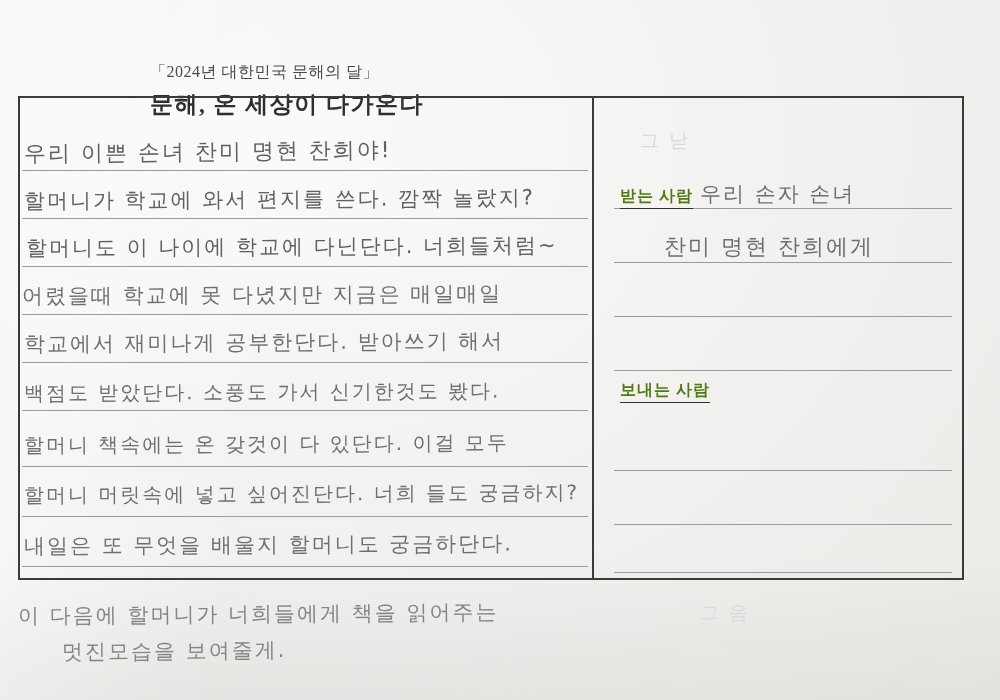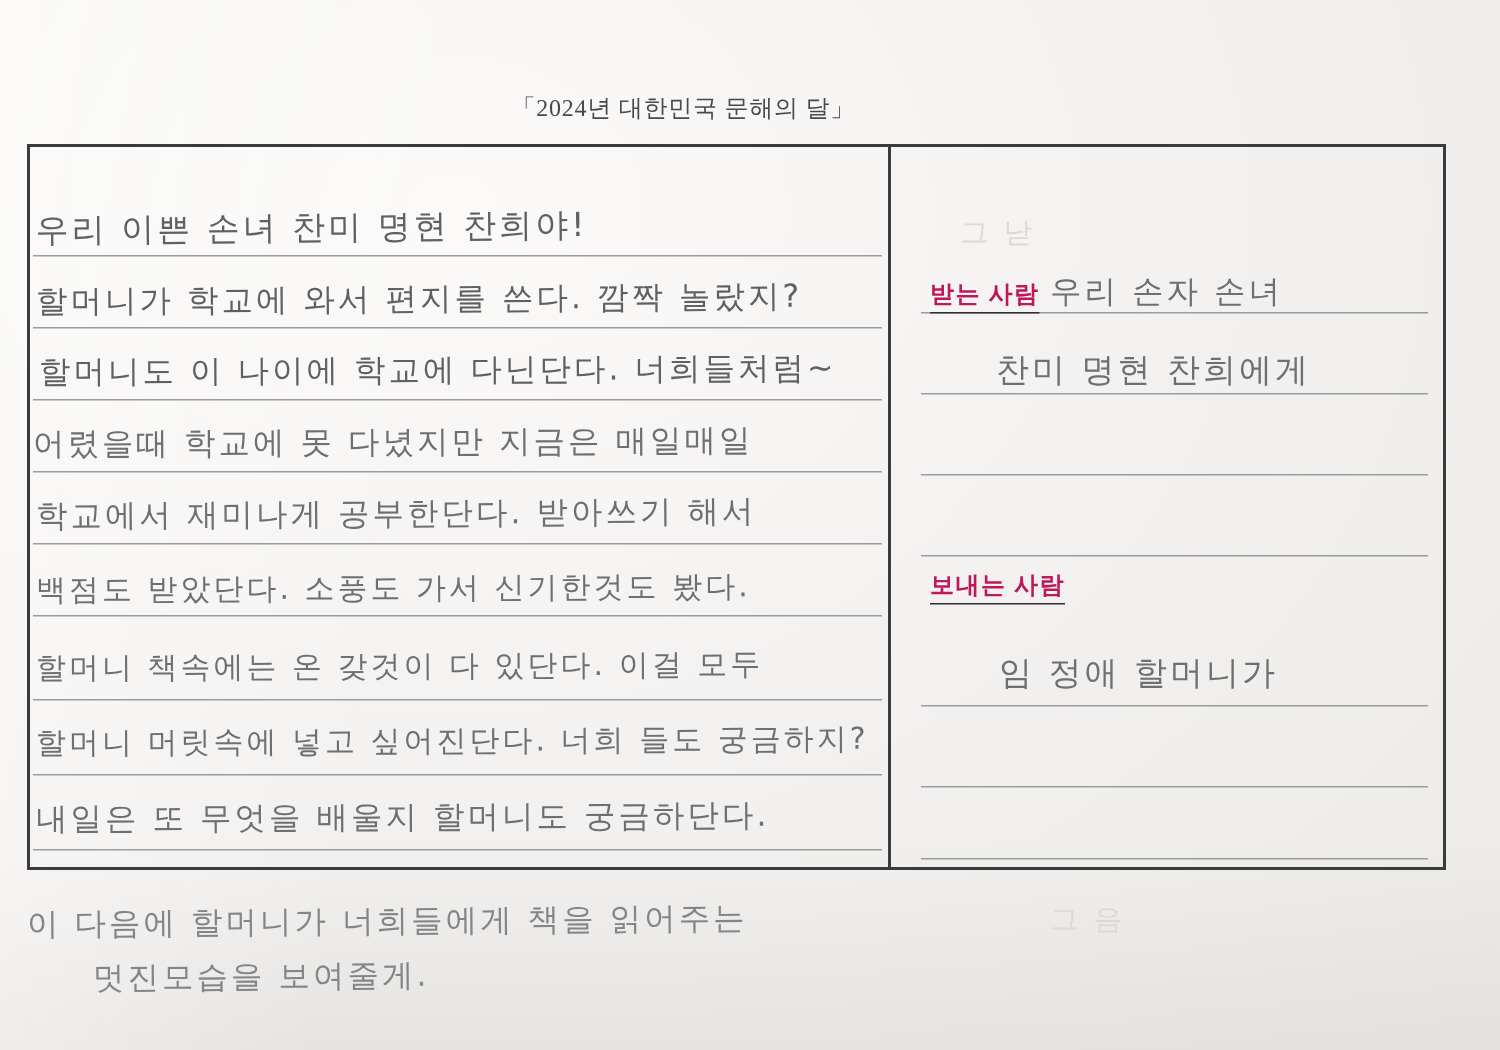--- a/index.html
+++ b/index.html
@@ -37,21 +37,21 @@
     width: 1000px; height: 700px;
     z-index: 1;
   }
 
   
   .header {
     position: absolute;
     left: 150px;
     top: 62px;
     width: 420px;
-    text-align: right;
+    text-align: left;
     color: #3a3a3c;
   }
   .header-kicker {
     font-family: "Liberation Serif", serif;
     font-size: 16px;
     letter-spacing: 0.5px;
     color: #4a4a4c;
     white-space: nowrap;
   }
   .header-title {
@@ -103,21 +103,21 @@
     transform-origin: left bottom;
   }
   .hand.dark { color: #5e6063; }
 
   
   .field-label {
     position: absolute;
     font-family: "Liberation Serif", serif;
     font-weight: bold;
     font-size: 16px;
-    color: #be185d;
+    color: #4d7c0f;
     letter-spacing: 1px;
     white-space: nowrap;
   }
   .field-label.underlined {
     border-bottom: 1.5px solid #2f2f31;
     padding-bottom: 1px;
   }
 
   
   .below {
@@ -142,23 +142,24 @@
 </style>
 </head>
 <body>
 
 <div class="paper-bg"></div>
 
 <div class="sheet">
 
   <div class="header">
     <div class="header-kicker">「2024년 대한민국 문해의 달」</div>
+    <div class="header-title">문해, 온 세상이 다가온다</div>
   </div>
 
-  <div class="ghost" style="left:640px; top:142px;">그 낟</div>
+  <div class="ghost" style="left:640px; top:128px;">그 낟</div>
   <div class="ghost" style="left:700px; top:600px;">그 음</div>
 
   <div class="card"></div>
   <div class="card-divider"></div>
 
   <div class="rule left" style="top:170px;"></div>
   <div class="rule left" style="top:218px;"></div>
   <div class="rule left" style="top:266px;"></div>
   <div class="rule left" style="top:314px;"></div>
   <div class="rule left" style="top:362px;"></div>
@@ -183,18 +184,17 @@
   <div class="hand" style="left:24px; top:380px; transform:rotate(-0.3deg); font-size:20px;">백점도 받았단다. 소풍도 가서 신기한것도 봤다.</div>
   <div class="hand" style="left:24px; top:432px; transform:rotate(-0.3deg); font-size:20px;">할머니 책속에는 온 갖것이 다 있단다. 이걸 모두</div>
   <div class="hand" style="left:24px; top:482px; transform:rotate(-0.3deg); font-size:20px;">할머니 머릿속에 넣고 싶어진단다. 너희 들도 궁금하지?</div>
   <div class="hand" style="left:24px; top:532px; transform:rotate(-0.3deg); font-size:21px;">내일은 또 무엇을 배울지 할머니도 궁금하단다.</div>
 
   <div class="field-label underlined" style="left:620px; top:186px;">받는 사람</div>
   <div class="hand" style="left:664px; top:232px; font-size:22px;">찬미 명현 찬희에게</div>
   <div class="hand" style="left:700px; top:180px; font-size:21px;">우리 손자 손녀</div>
 
   <div class="field-label underlined" style="left:620px; top:380px;">보내는 사람</div>
-  <div class="hand" style="left:666px; top:434px; font-size:22px;">임 정애 할머니가</div>
 
   <div class="below" style="left:18px; top:600px; transform:rotate(-0.5deg);">이 다음에 할머니가 너희들에게 책을 읽어주는</div>
   <div class="below" style="left:62px; top:637px; transform:rotate(-0.5deg);">멋진모습을 보여줄게.</div>
 
 </div>
 
 </body></html>

